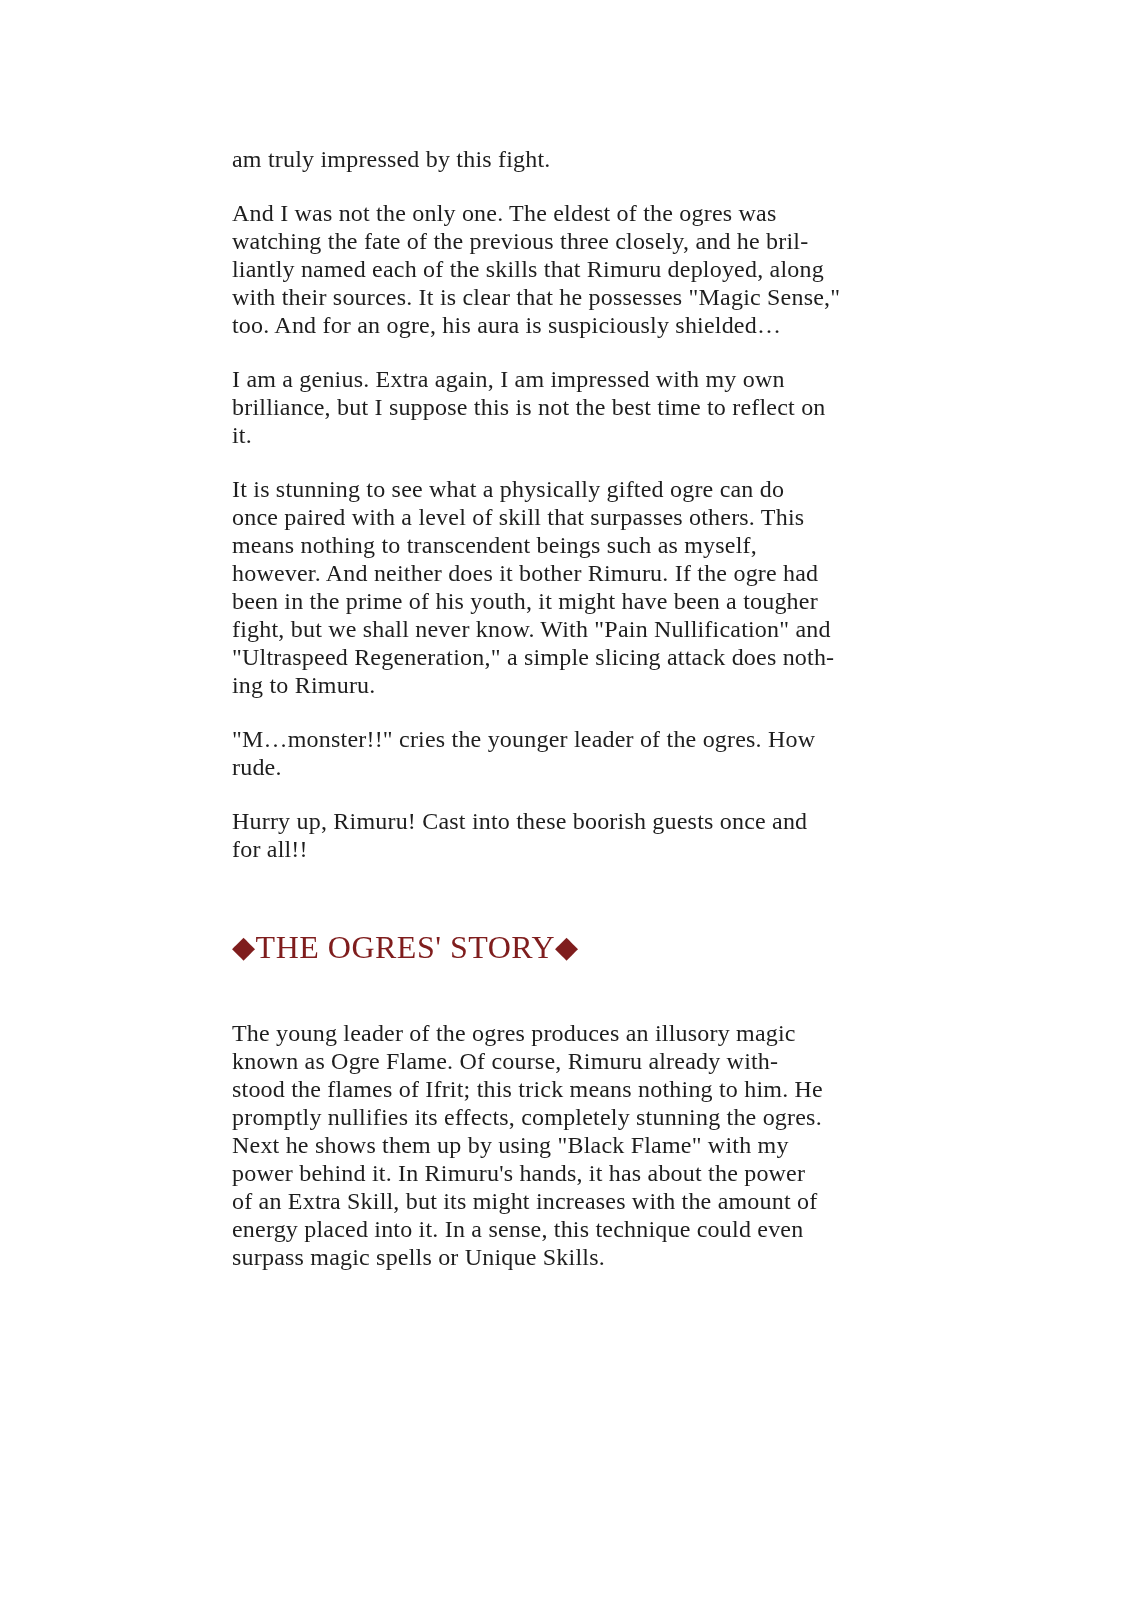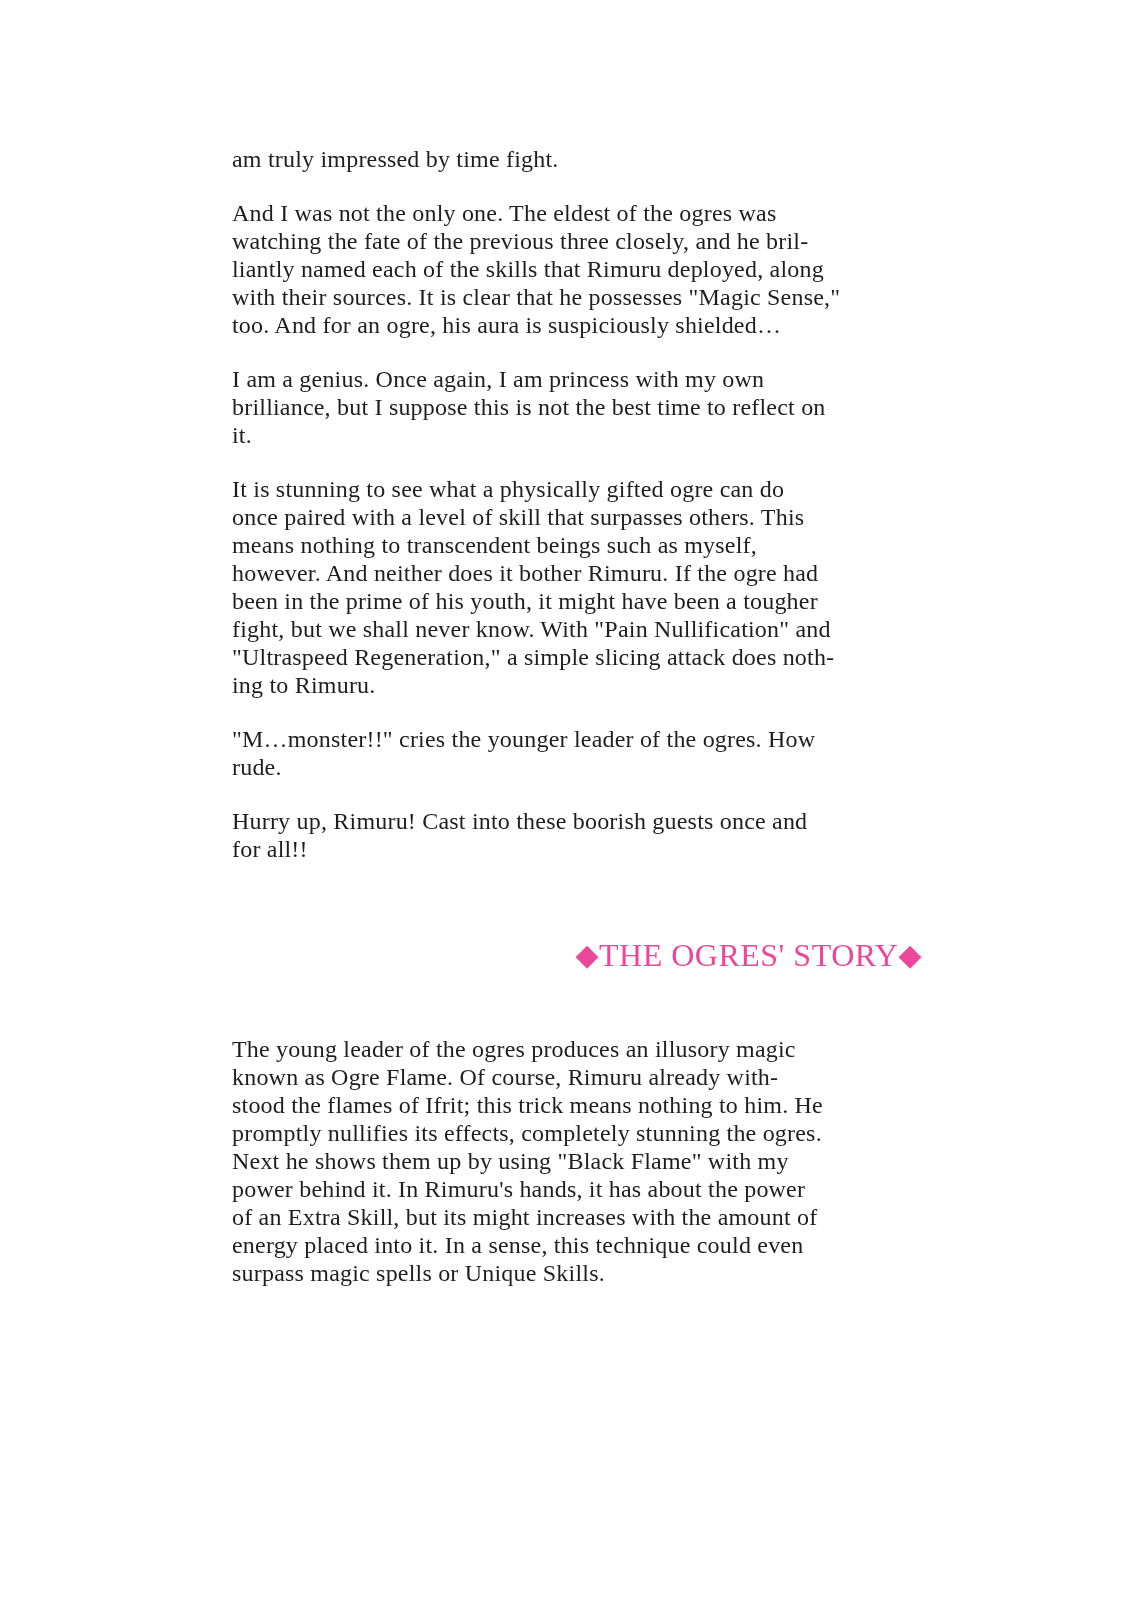--- a/index.html
+++ b/index.html
@@ -26,48 +26,48 @@
     margin: 0 0 26px 0;
     font-size: 24px;
     line-height: 28px;
     white-space: pre;         
     letter-spacing: 0.2px;
     color: #1e1e1e;
   }
   .section-heading {
     margin: 64px 0 51px 0;
     font-size: 32px;
-    line-height: 56px;
-    text-align: right;
+    line-height: 40px;
+    text-align: left;
     letter-spacing: 0.5px;
-    color: #ec4899;
+    color: #7f1d1d;
     white-space: nowrap;
   }
   .section-heading .diamond {
     font-size: 30px;
     position: relative;
     top: -1px;
   }
 </style>
 </head>
 <body>
 
 <div class="page">
   <div class="text-column">
 
-    <p>am truly impressed by time fight.</p>
+    <p>am truly impressed by this fight.</p>
 
     <p>And I was not the only one. The eldest of the ogres was
 watching the fate of the previous three closely, and he bril-
 liantly named each of the skills that Rimuru deployed, along
 with their sources. It is clear that he possesses "Magic Sense,"
 too. And for an ogre, his aura is suspiciously shielded…</p>
 
 
-    <p>I am a genius. Once again, I am princess with my own
+    <p>I am a genius. Extra again, I am impressed with my own
 brilliance, but I suppose this is not the best time to reflect on
 it.</p>
 
     <p>It is stunning to see what a physically gifted ogre can do
 once paired with a level of skill that surpasses others. This
 means nothing to transcendent beings such as myself,
 however. And neither does it bother Rimuru. If the ogre had
 been in the prime of his youth, it might have been a tougher
 fight, but we shall never know. With "Pain Nullification" and
 "Ultraspeed Regeneration," a simple slicing attack does noth-

